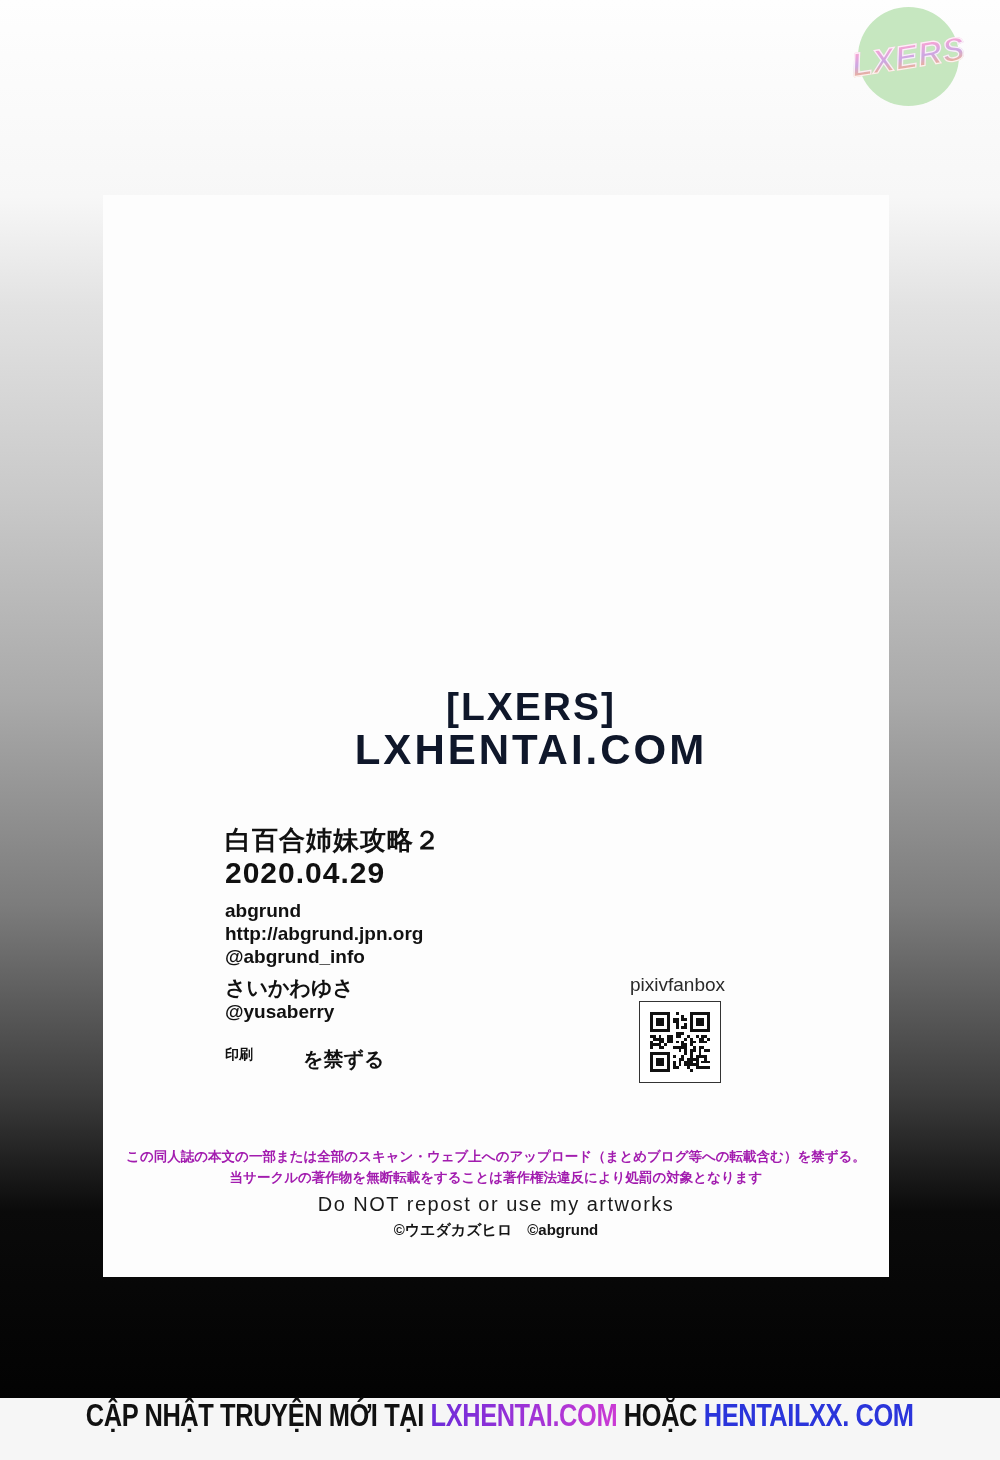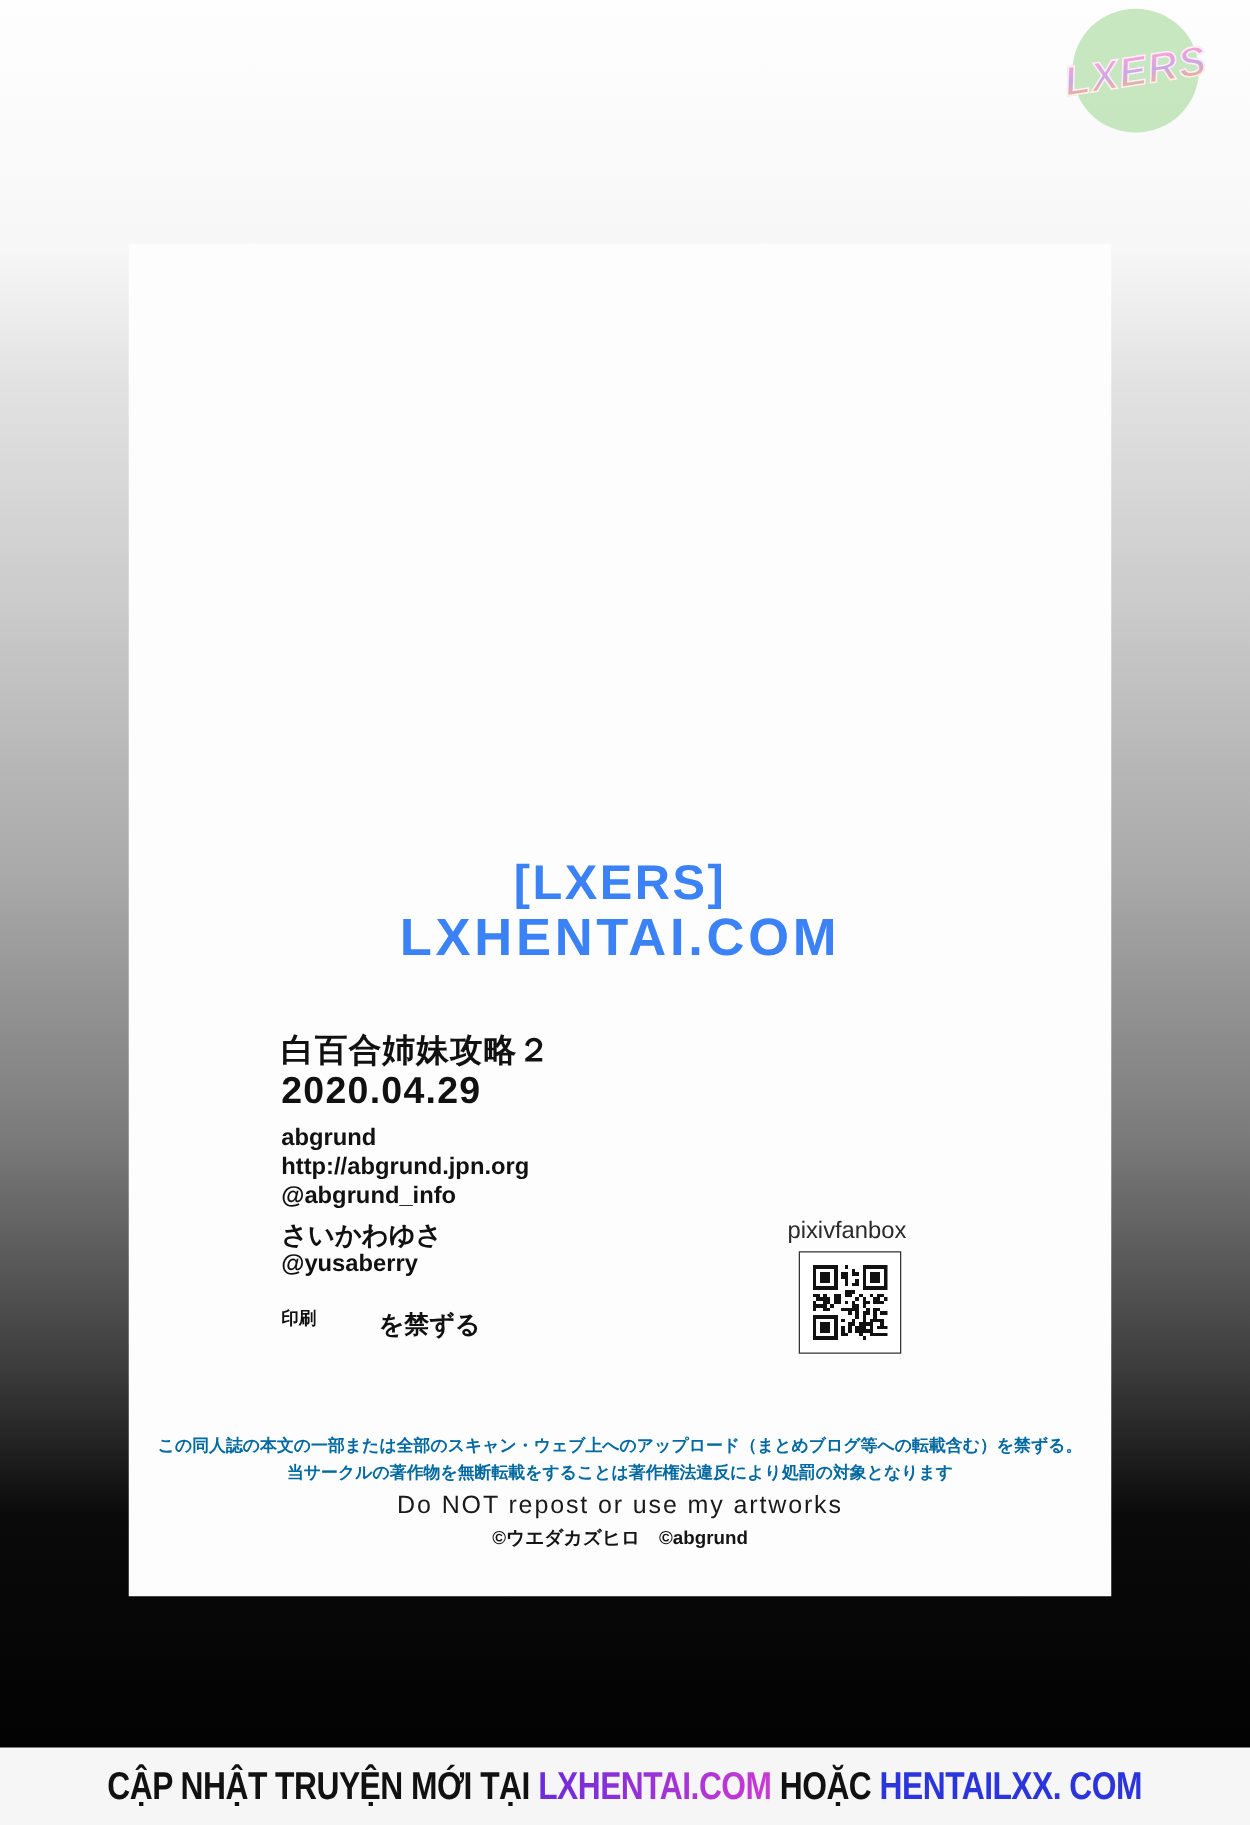--- a/index.html
+++ b/index.html
@@ -44,50 +44,50 @@
   .row-print .val{font-size:20px;}
   .row-design .val{font-size:19px;}
   .fanbox-label{position:absolute;left:527px;top:779px;font-size:19px;font-weight:400;color:#2a2a2a;}
   .qr-box{
     position:absolute;left:536px;top:806px;width:80px;height:80px;
     border:1px solid #333;background:#fff;display:flex;align-items:center;justify-content:center;
   }
   .qr-box svg{width:60px;height:60px;}
   .qr-box svg rect{fill:#111;}
   .disclaimer{position:absolute;left:0;top:951px;width:100%;text-align:center;
-    font-size:13.5px;font-weight:bold;line-height:21px;color:#0369a1;}
+    font-size:13.5px;font-weight:bold;line-height:21px;color:#a21caf;}
   .donot{position:absolute;left:0;top:998px;width:100%;text-align:center;
     font-size:20px;font-weight:500;letter-spacing:1.5px;color:#1a1a1a;}
   .copyright{position:absolute;left:0;top:1026px;width:100%;text-align:center;
     font-size:15px;font-weight:bold;color:#151515;}
   
   .bottom-bar{
     position:absolute;left:0;top:1398px;width:1000px;height:62px;background:#f6f6f6;
-    display:flex;align-items:center;justify-content:center;
+    display:flex;justify-content:center;
   }
   .bottom-text{
     font-size:31px;font-weight:bold;white-space:nowrap;color:#111;
     transform:scaleX(.82);letter-spacing:-.5px;
   }
   .site-grad{
     -webkit-background-clip:text;background-clip:text;color:transparent;
   }
 </style>
 </head>
 <body>
 
 <div class="stage">
 
   <div class="logo" style="background: rgb(185, 226, 177);">
     <span class="logo-text" style="background-image: linear-gradient(rgb(247, 143, 202) 18%, rgb(193, 147, 221) 52%, rgb(242, 162, 104) 88%);">LXERS</span>
   </div>
 
   <div class="page">
 
-    <div class="watermark" style="color: #3b82f6;">
+    <div class="watermark" style="color: #0f172a; padding-left: 35px;">
       <div class="wm1">[LXERS]</div>
       <div class="wm2">LXHENTAI.COM</div>
     </div>
 
     <div class="pg-title">白百合姉妹攻略２</div>
     <div class="pg-date">2020.04.29</div>
 
     <div class="circle-block">
       <div>abgrund</div>
       <div>http://abgrund.jpn.org</div>

